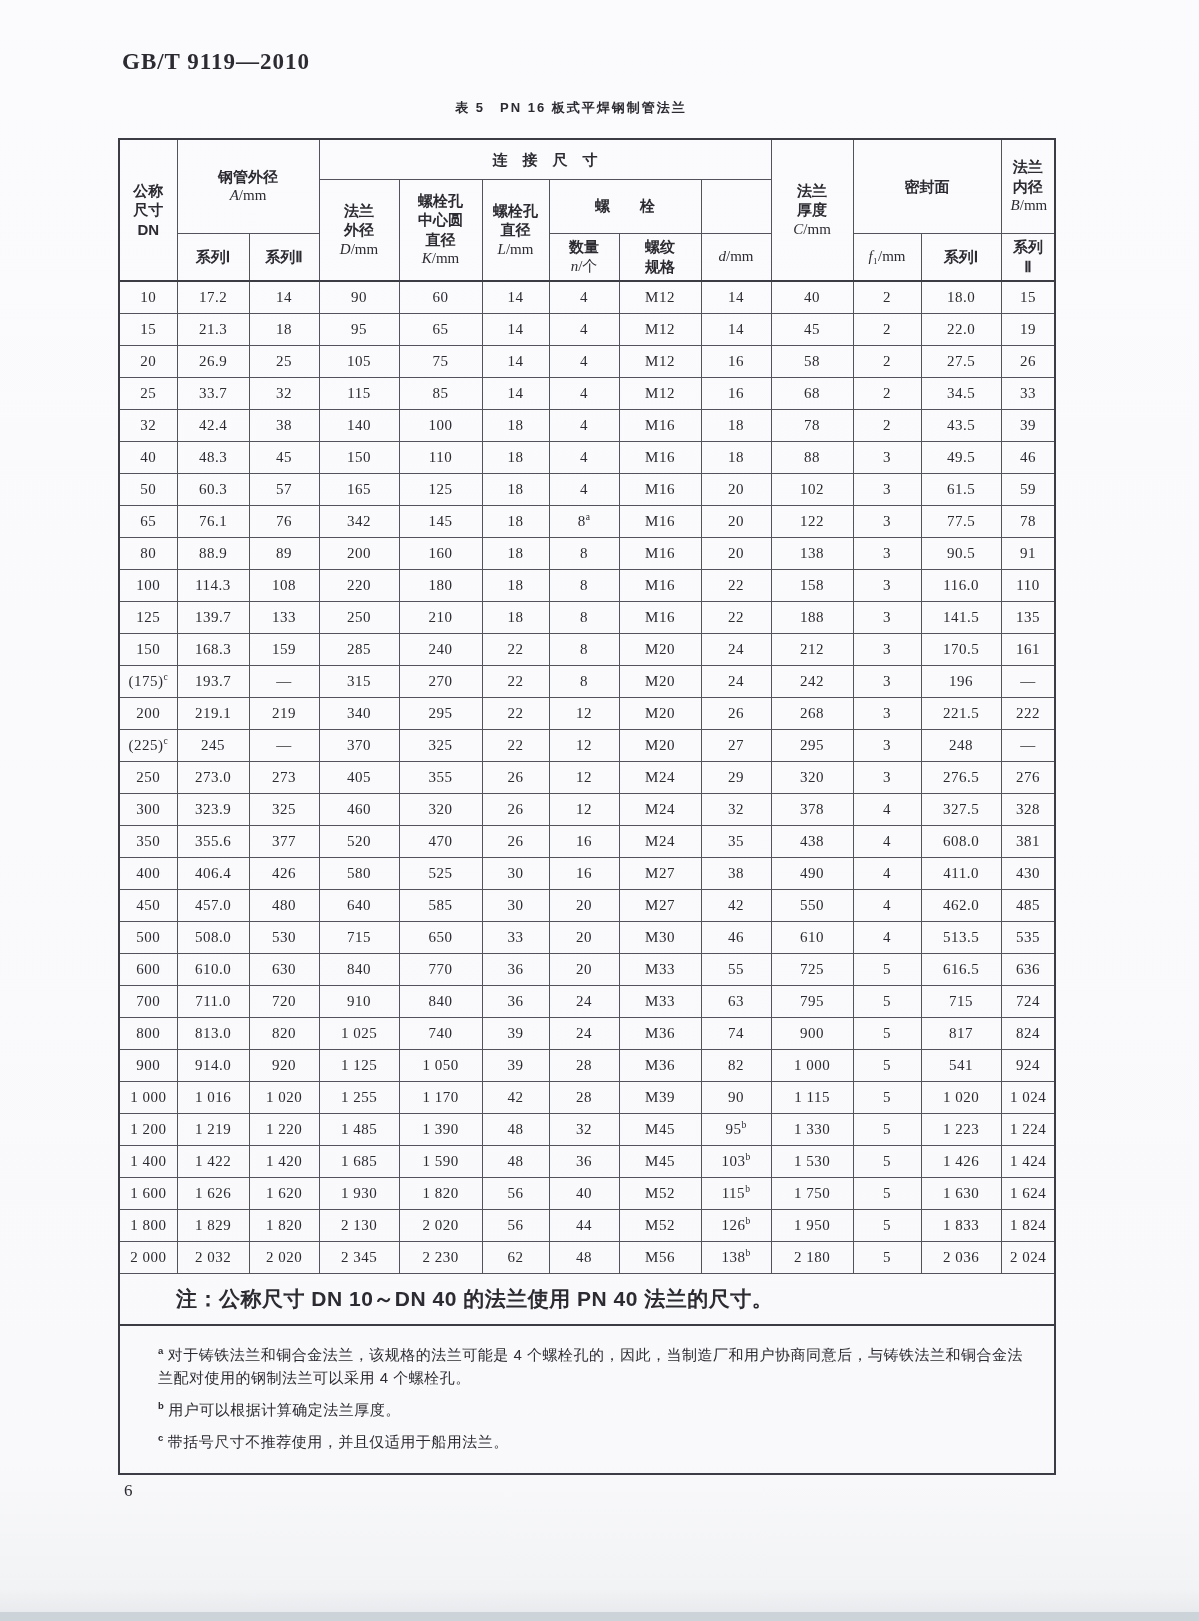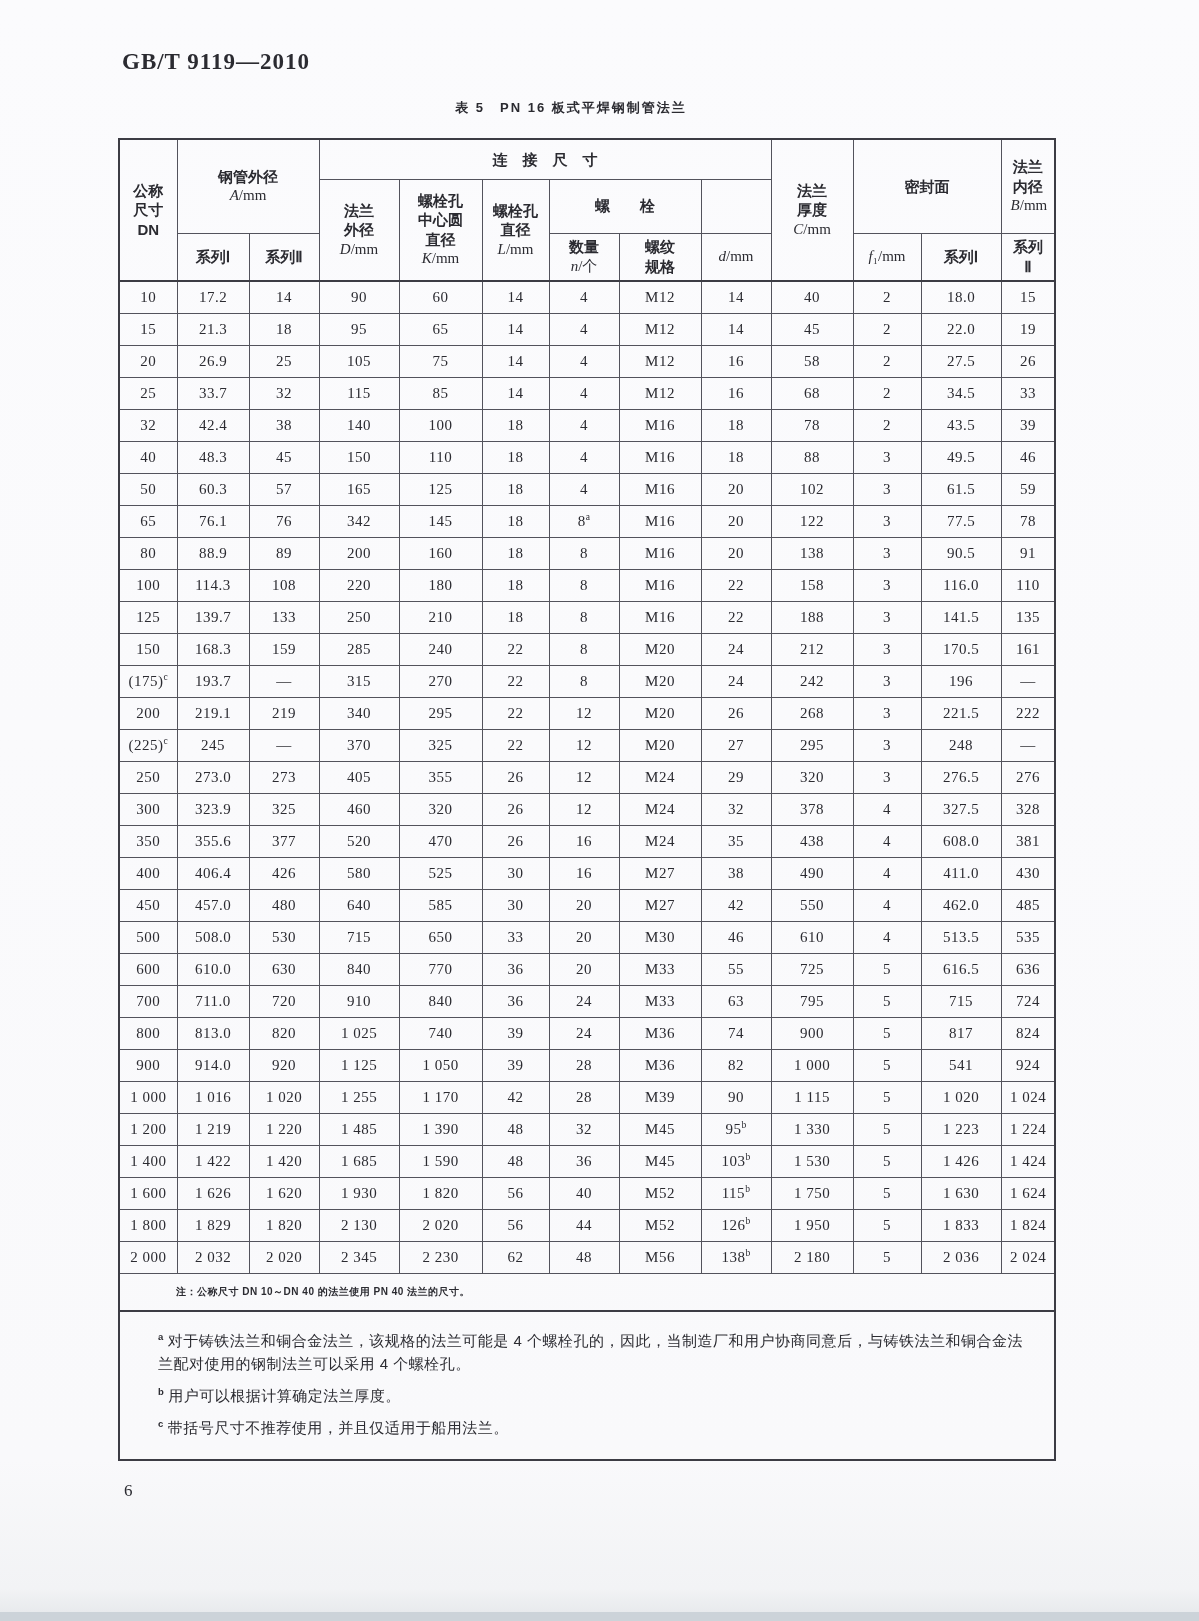--- a/index.html
+++ b/index.html
@@ -55,21 +55,21 @@
   .preline { white-space:pre-line; }
   .sym {
     font-family:"Liberation Serif", serif;
     font-weight:normal; letter-spacing:0;
     display:block;
   }
   .sym i { font-style:italic; }
   sup { font-size:9.5px; vertical-align:super; line-height:0; }
   td.note-cell {
     text-align:left; padding:11px 10px 11px 56px;
-    font-weight:600; font-size:10px;
+    font-weight:600; font-size:21px;
     font-family:"Liberation Sans", sans-serif;
     border-bottom:2px solid #3c3c44;
   }
   td.footnotes-cell {
     text-align:left; padding:8px 28px 10px 38px;
     font-family:"Liberation Sans", sans-serif;
     margin-top:12px;
   }
   .footnote {
     font-size:15px; font-weight:500; line-height:1.55;

